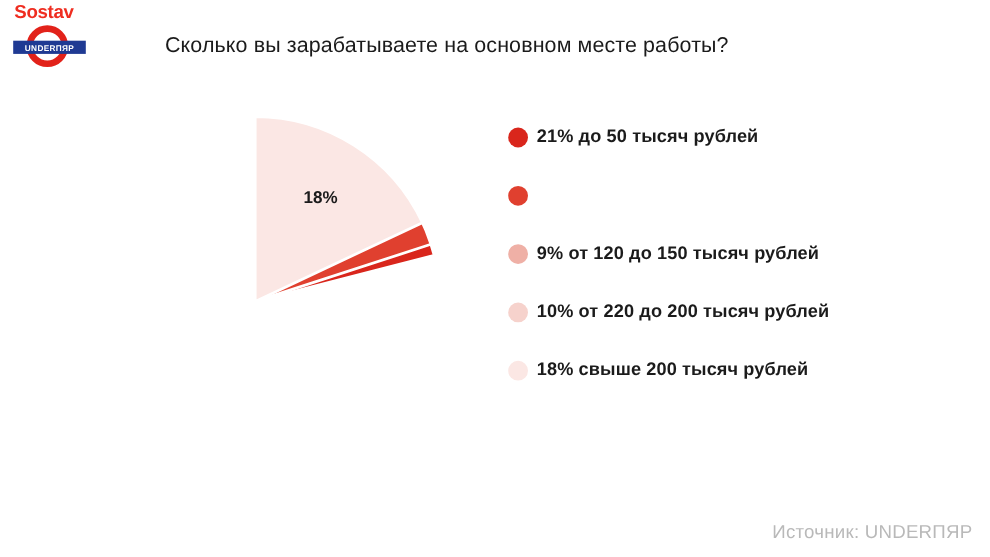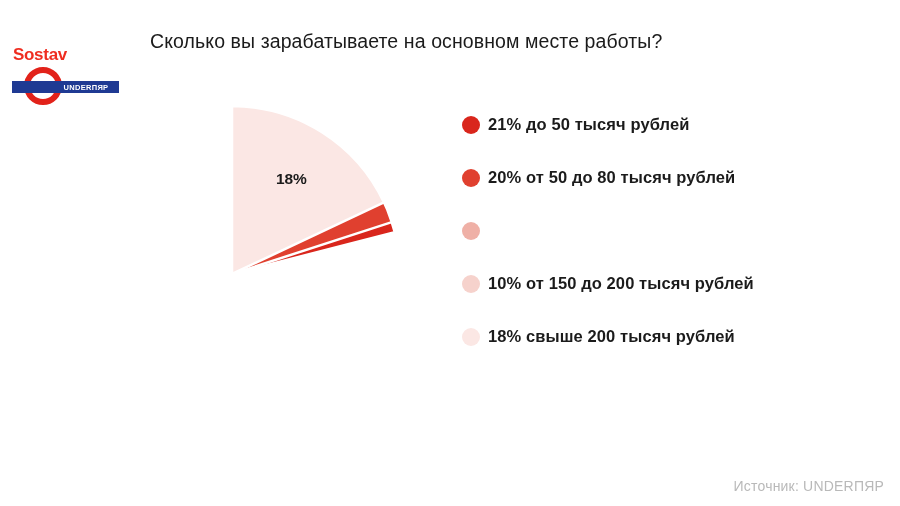--- a/index.html
+++ b/index.html
@@ -8,30 +8,30 @@
     background:#ffffff;
     font-family:"Liberation Sans", sans-serif;
     overflow:hidden;
     position:relative;
   }
   
   #logo-block{position:absolute;left:8px;top:2px;width:120px;height:62px;}
   #brand-wordmark{
     font-family:"Liberation Sans", sans-serif;
     font-weight:bold;font-size:17px;color:#ef2d20;
-    letter-spacing:-0.3px;line-height:1;margin-left:5px;margin-top:44px;
+    letter-spacing:-0.3px;line-height:1;margin-left:5px;
   }
   #roundel{position:relative;width:60px;height:40px;margin-left:4px;margin-top:4px;}
   #roundel-ring{
     position:absolute;left:12px;top:0;width:26px;height:26px;
     border:6px solid #e2221a;border-radius:50%;box-sizing:content-box;
   }
   #roundel-bar{
     position:absolute;left:0;top:14px;width:66px;height:12px;
-    background:#1f3a93;display:flex;align-items:center;justify-content:center;padding-left:41px;
+    background:#1f3a93;display:flex;align-items:center;justify-content:center;
   }
   #roundel-bar-label{
     color:#ffffff;font-size:7.5px;font-weight:bold;letter-spacing:0.3px;
     font-family:"Liberation Sans", sans-serif;white-space:nowrap;
   }
   
   #page-title{
     position:absolute;left:150px;top:30px;width:620px;
     font-size:19.5px;font-weight:normal;color:#1b1b1b;
     letter-spacing:0.1px;line-height:1.2;
@@ -51,21 +51,21 @@
     width:18px;height:18px;border-radius:50%;flex:0 0 18px;margin-right:8px;
   }
   .legend-text{
     font-size:16.5px;font-weight:bold;color:#1b1b1b;
     white-space:nowrap;letter-spacing:0.1px;
   }
   .legend-pct{display:inline-block;min-width:0;}
   
   #source-note{
     position:absolute;right:16px;bottom:12px;
-    font-size:14px;color:#b9b9b9;letter-spacing:0.2px;
+    font-size:17px;color:#b9b9b9;letter-spacing:0.2px;
   }
 </style>
 </head>
 <body>
 
 <div id="logo-block">
   <div id="brand-wordmark">Sostav</div>
   <div id="roundel">
     <div id="roundel-ring"></div>
     <div id="roundel-bar">
@@ -95,28 +95,28 @@
     </svg>
 </div>
 
 <div id="legend">
     <div class="legend-row">
       <span class="legend-dot" style="background: rgb(217, 38, 28);"></span>
       <span class="legend-text"><span class="legend-pct">21%</span><span> до 50 тысяч рублей</span></span>
     </div>
     <div class="legend-row">
       <span class="legend-dot" style="background: rgb(224, 64, 47);"></span>
-      <span class="legend-text"><span class="legend-pct">20%</span><span> от 50 до 80 тысяч рублей</span></span>
     </div>
     <div class="legend-row">
       <span class="legend-dot" style="background: rgb(239, 176, 166);"></span>
+      <span class="legend-text"><span class="legend-pct">9%</span><span> от 120 до 150 тысяч рублей</span></span>
     </div>
     <div class="legend-row">
       <span class="legend-dot" style="background: rgb(246, 210, 204);"></span>
-      <span class="legend-text"><span class="legend-pct">10%</span><span> от 150 до 200 тысяч рублей</span></span>
+      <span class="legend-text"><span class="legend-pct">10%</span><span> от 220 до 200 тысяч рублей</span></span>
     </div>
     <div class="legend-row">
       <span class="legend-dot" style="background: rgb(251, 231, 228);"></span>
       <span class="legend-text"><span class="legend-pct">18%</span><span> свыше 200 тысяч рублей</span></span>
     </div>
   </div>
 
 <div id="source-note">Источник: UNDERПЯР</div>
 
 </body></html>

